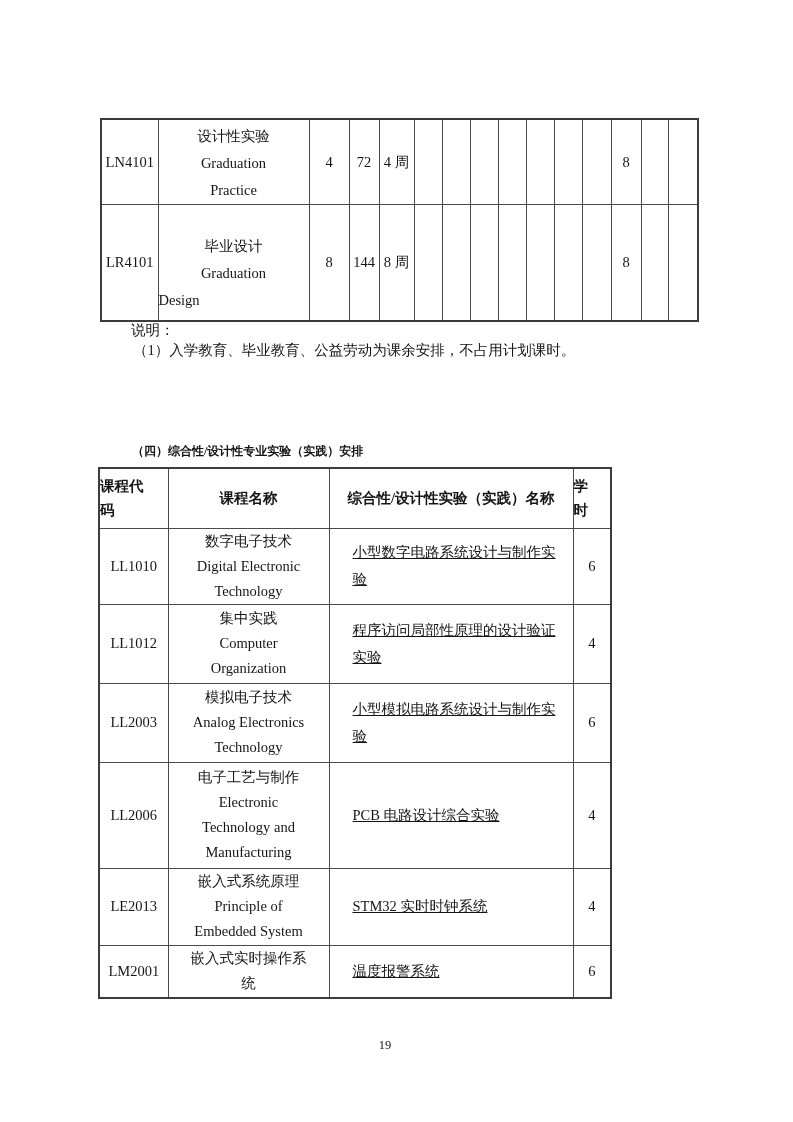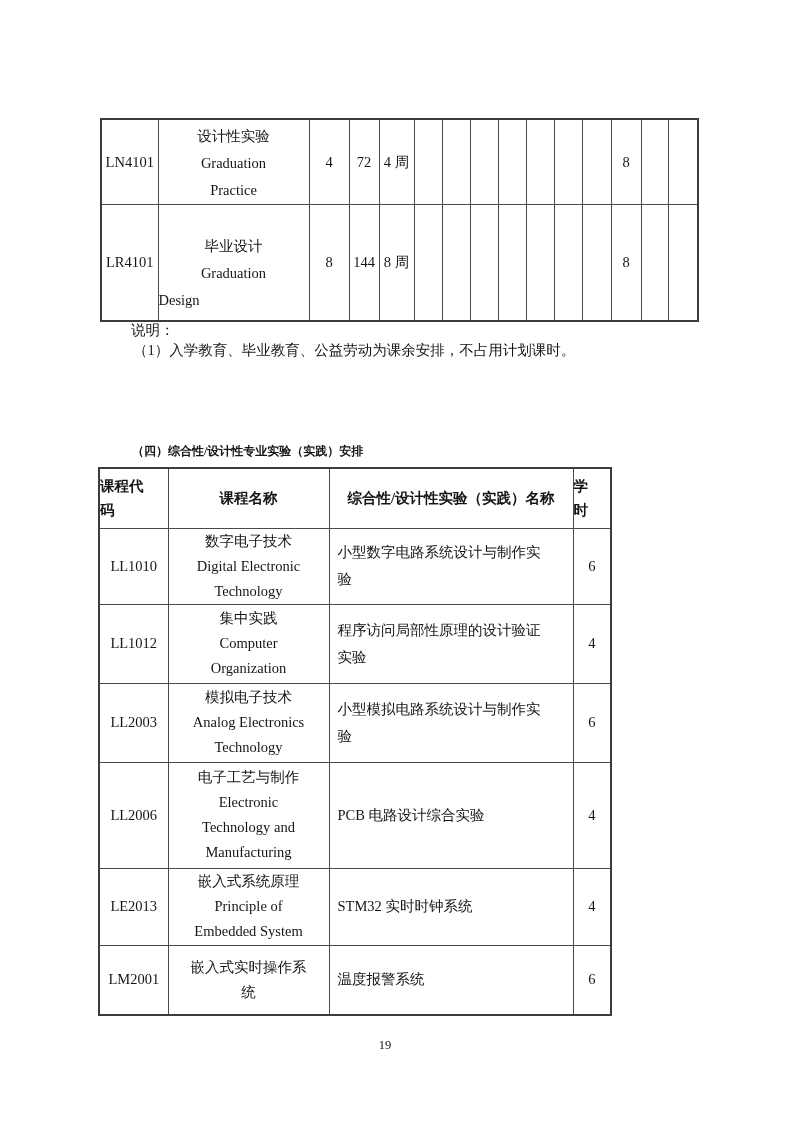--- a/index.html
+++ b/index.html
@@ -40,21 +40,21 @@
   
   .section-heading {
     position: absolute; left: 132px; top: 440px;
     font-size: 12px; font-weight: bold; line-height: 22px;
   }
   
   .t2 { left: 98px; top: 467px; width: 512px; }
   .t2 .hdr { font-weight: bold; }
   .t2 .hline { line-height: 24px; text-align: left; }
   .t2 .line { line-height: 25px; text-align: center; }
-  .t2 .exp-cell { text-align: left; padding-left: 8px; }
+  .t2 .exp-cell { text-align: left; padding-left: 23px; text-decoration: underline; }
   .t2 .exp-wrap { display: block; width: 210px; line-height: 27px; text-align: left; word-break: break-all; }
   
   .page-number {
     position: absolute; left: 0; top: 1038px; width: 770px;
     text-align: center; font-size: 12.5px;
   }
 </style>
 </head>
 <body>
 
@@ -205,21 +205,21 @@
       <td>
         <div class="line">嵌入式系统原理</div>
         <div class="line">Principle of</div>
         <div class="line">Embedded System</div>
       </td>
       <td class="exp-cell">
         <span class="exp-wrap">STM32 实时时钟系统</span>
       </td>
       <td>4</td>
     </tr>
-    <tr style="height:70px">
+    <tr style="height:53px">
       <td>LM2001</td>
       <td>
         <div class="line">嵌入式实时操作系</div>
         <div class="line">统</div>
       </td>
       <td class="exp-cell">
         <span class="exp-wrap">温度报警系统</span>
       </td>
       <td>6</td>
     </tr>

